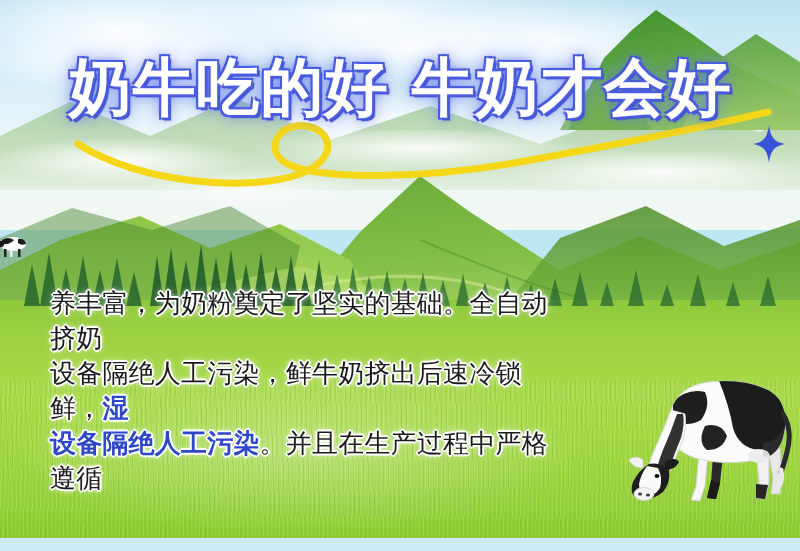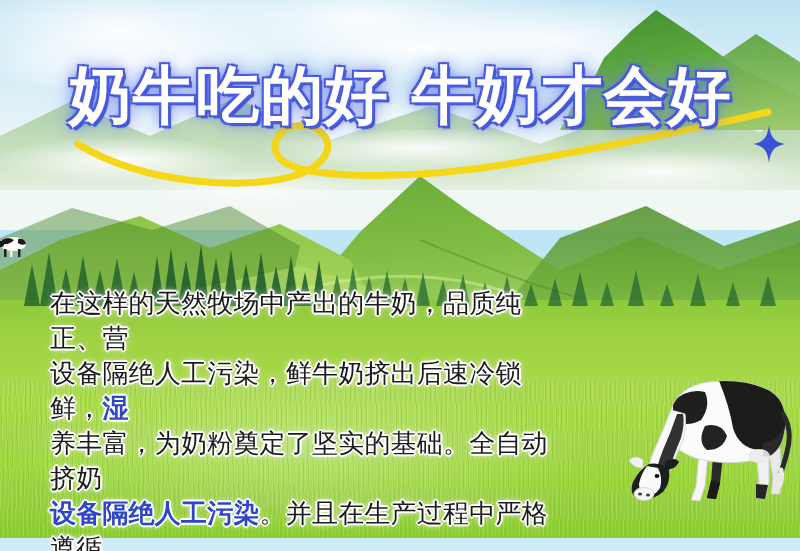--- a/index.html
+++ b/index.html
@@ -71,21 +71,21 @@
   }
 
   
   .bottom-strip{
     position:absolute;left:0;bottom:0;width:800px;height:13px;
     background:#cfeaf8;
   }
 
   
   .title-wrap{
-    position:absolute;left:0;top:54px;width:800px;height:90px;
+    position:absolute;left:0;top:46px;width:800px;height:90px;
     text-align:center;
     z-index:7;
   }
   .title{
     display:inline-block;
     font-family:"DejaVu Sans","Liberation Sans",sans-serif;
     font-weight:bold;
     font-size:63px;
     line-height:84px;
     letter-spacing:1px;
@@ -331,29 +331,26 @@
   <svg class="sparkle" viewBox="0 0 34 40">
     <path d="M17,1 C18.5,13 22,18 33,20 C22,22 18.5,27 17,39 C15.5,27 12,22 1,20 C12,18 15.5,13 17,1 Z" fill="#3A52D8"></path>
   </svg>
 
   <div class="title-wrap">
     <span class="title">奶牛吃的好 牛奶才会好</span>
   </div>
 
   <div class="copy">
     <div>
-      <span>在这样的天然牧场中产出的牛奶，品质纯正、营</span>
+      <span>养丰富，为奶粉奠定了坚实的基础。全自动挤奶</span>
     </div>
     <div>
       <span>设备隔绝人工污染，鲜牛奶挤出后速冷锁鲜，</span><span class="hl">湿</span>
     </div>
     <div>
-      <span>养丰富，为奶粉奠定了坚实的基础。全自动挤奶</span>
-    </div>
-    <div>
       <span class="hl">设备隔绝人工污染</span><span>。并且在生产过程中严格遵循</span>
     </div>
 
   </div>
 
   <div class="bottom-strip"></div>
 
 </div>
 
 </body></html>

